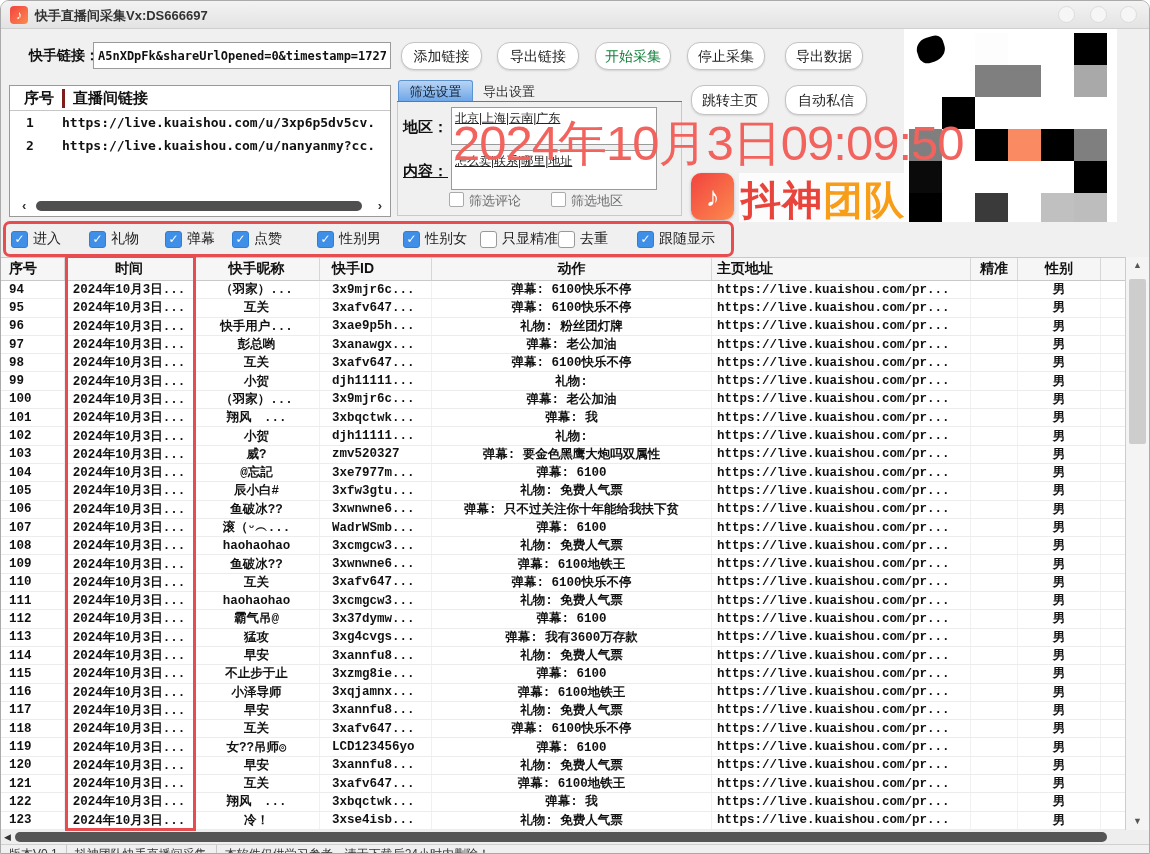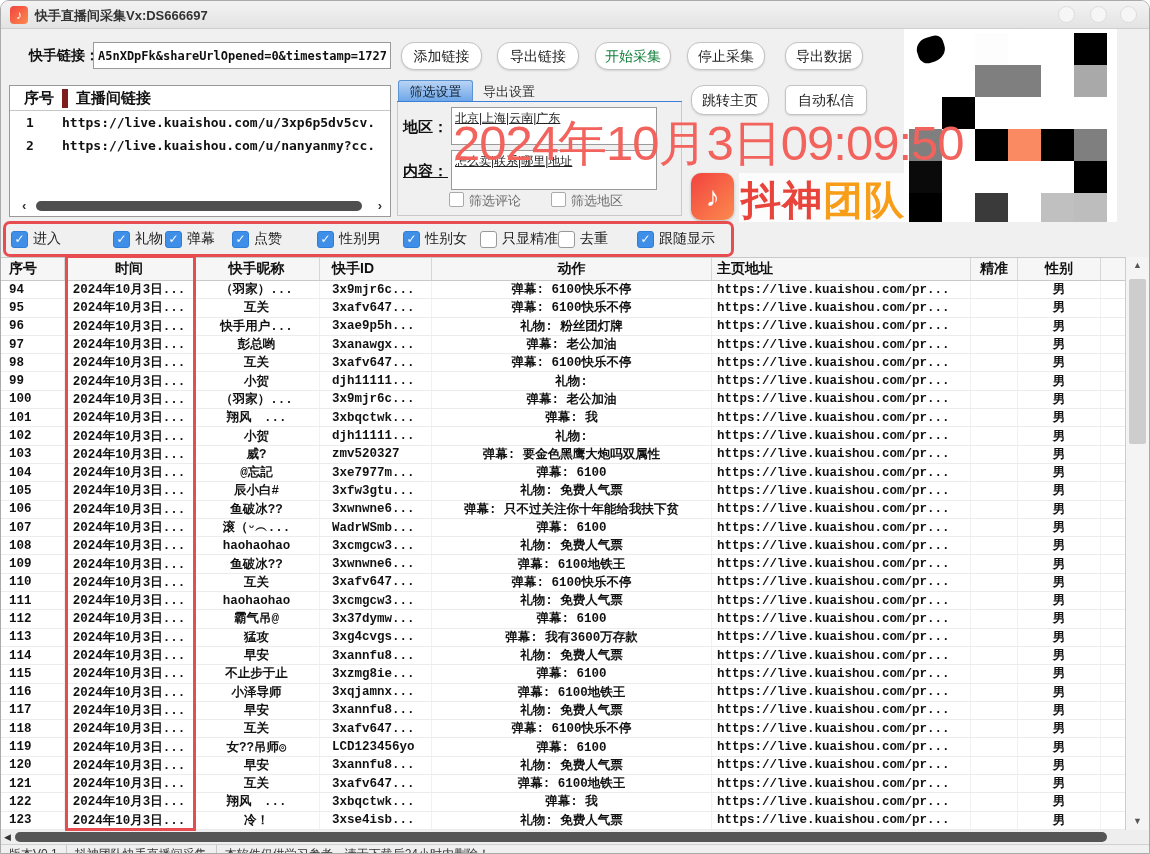--- a/index.html
+++ b/index.html
@@ -24,40 +24,40 @@
   .link-lbl { position:absolute; left:28px; top:46px; font-size:14px; }
   .link-input { position:absolute; left:92px; top:41px; width:298px; height:27px;
     border:1px solid #9a9a9a; background:#fff; font-size:12px; padding:0 4px;
     font-family:"DejaVu Sans Mono","Liberation Mono",monospace; font-weight:bold; color:#111; }
 
   .linklist { position:absolute; left:8px; top:84px; width:382px; height:132px;
     background:#fff; border:1px solid #999; }
   .ll-head { height:25px; border-bottom:1px solid #c6c6c6; display:flex; align-items:center;
     font-size:15px; font-weight:bold; color:#111; }
   .ll-head .h-seq { width:52px; padding-left:14px; }
-  .ll-head .h-url { border-left:6px solid #7f1d1d; padding-left:8px; }
+  .ll-head .h-url { border-left:3px solid #7f1d1d; padding-left:8px; }
   .ll-row { height:23px; display:flex; align-items:center; font-size:13px; font-weight:bold;
     font-family:"DejaVu Sans Mono","Liberation Mono",monospace; color:#111; }
   .ll-row .c-seq { width:52px; padding-left:16px; }
   .ll-hscroll { position:absolute; left:0; bottom:4px; width:100%; height:12px; }
   .ll-hthumb { position:absolute; left:26px; top:1px; width:326px; height:10px;
     background:#4f4f4f; border-radius:5px; }
   .ll-arrow { position:absolute; top:-2px; font-size:13px; font-weight:bold; color:#333; }
   .ll-arrow.left{ left:12px; } .ll-arrow.right{ right:8px; }
 
   
   .btn { position:absolute; height:28px; background:#fff; border:1px solid #c3c3c3;
     border-radius:13px; font-size:14px; color:#222; text-align:center; line-height:26px;
     box-shadow:0 1px 2px rgba(0,0,0,0.12); }
   .btn.disabled { color:#15803d; }
   .b-add{ left:400px; top:41px; width:81px; } .b-expl{ left:496px; top:41px; width:82px; }
   .b-start{ left:594px; top:41px; width:76px; } .b-stop{ left:686px; top:41px; width:78px; }
   .b-expd{ left:784px; top:41px; width:78px; }
   .b-home{ left:690px; top:84px; width:78px; height:30px; line-height:28px; }
-  .b-dm{ left:784px; top:84px; width:82px; height:30px; line-height:28px;border-radius:6px; }
+  .b-dm{ left:784px; top:84px; width:82px; height:30px; line-height:28px; }
 
   
   .tab-active { position:absolute; left:397px; top:79px; width:75px; height:22px;
     background:linear-gradient(#b9d4f5,#6aa4e8); border:1px solid #5b92d0; border-bottom:none;
     border-radius:3px 3px 0 0; font-size:13px; color:#102030; text-align:center; line-height:21px; }
   .tab-inactive { position:absolute; left:482px; top:82px; font-size:13px; color:#333; }
   .tab-line { position:absolute; left:396px; top:100px; width:285px; height:2px; background:#3c7fd6; }
   .groupbox { position:absolute; left:396px; top:101px; width:285px; height:114px;
     border:1px solid #c9c9c9; border-top:none; background:#f0f0f0; }
   .f-lbl { position:absolute; font-size:15px; font-weight:bold; color:#111; }
@@ -90,21 +90,21 @@
   
   .timestamp { position:absolute; left:452px; top:110px; font-size:49px; color:#f2635e;
     white-space:nowrap; z-index:40; letter-spacing:-1px; }
 
   
   .filterbar { position:absolute; left:0; top:221px; width:100%; height:36px; background:#f0f0f0; }
   .red-box-filters { position:absolute; left:2px; top:220px; width:731px; height:36px;
     border:3px solid #e74c50; border-radius:7px; z-index:30; pointer-events:none; }
   .fitem { position:absolute; top:8px; display:flex; align-items:center; gap:5px;
     font-size:14px; color:#222; }
-  .fitem:nth-of-type(1){ left:10px; } .fitem:nth-of-type(2){ left:88px;margin-left:24px; }
+  .fitem:nth-of-type(1){ left:10px; } .fitem:nth-of-type(2){ left:88px; }
   .fitem:nth-of-type(3){ left:164px; } .fitem:nth-of-type(4){ left:231px; }
   .fitem:nth-of-type(5){ left:316px; } .fitem:nth-of-type(6){ left:402px; }
   .fitem:nth-of-type(7){ left:479px; } .fitem:nth-of-type(8){ left:557px; }
   .fitem:nth-of-type(9){ left:636px; }
   .cbox { width:17px; height:17px; border-radius:3px; background:#fff; border:1px solid #999;
     display:flex; align-items:center; justify-content:center; }
   .cbox.checked { background:#3f8fe8; border-color:#2f7fd8; }
   .cbox.checked::after { content:"✓"; color:#fff; font-size:12px; font-weight:bold; }
 
   

